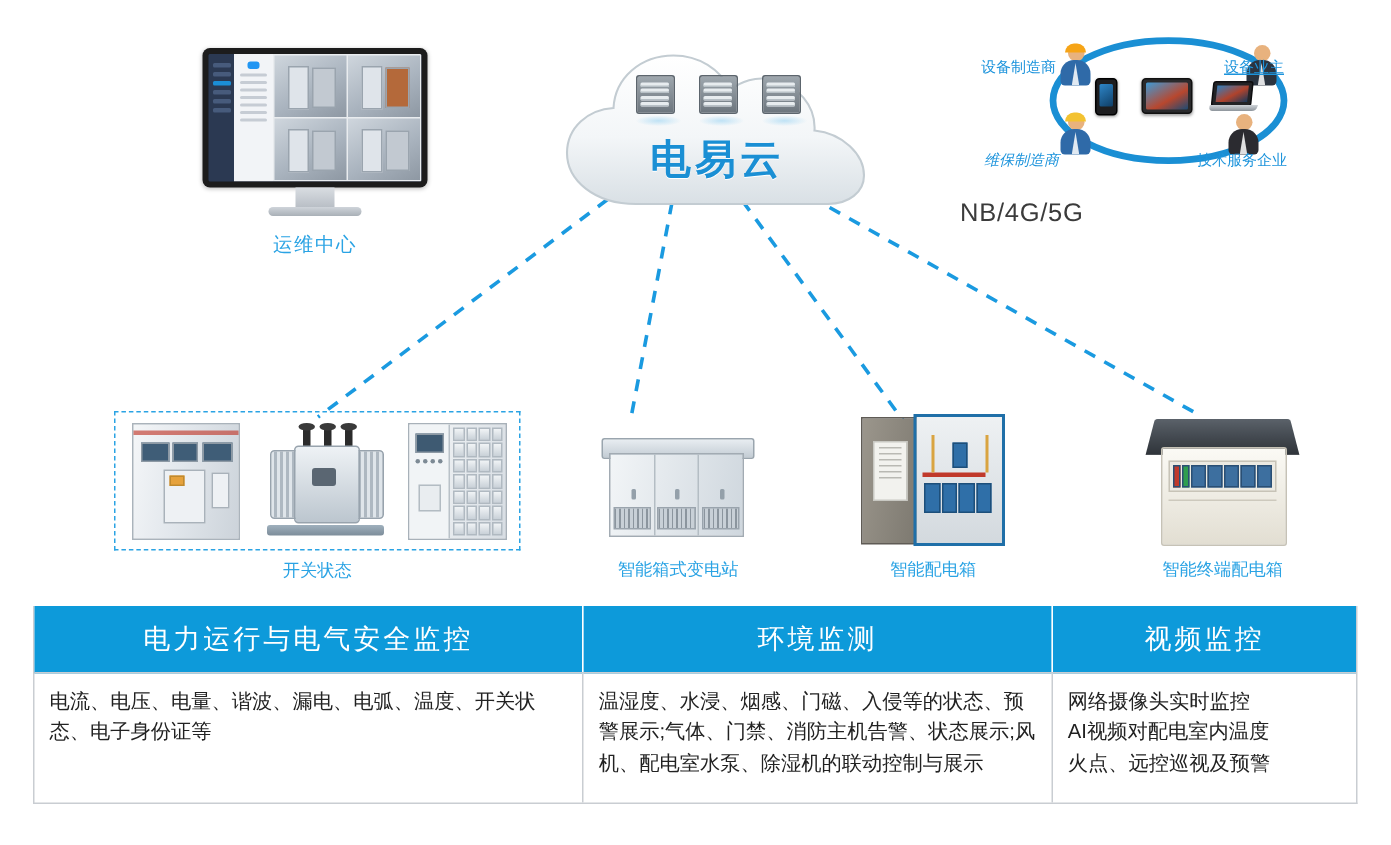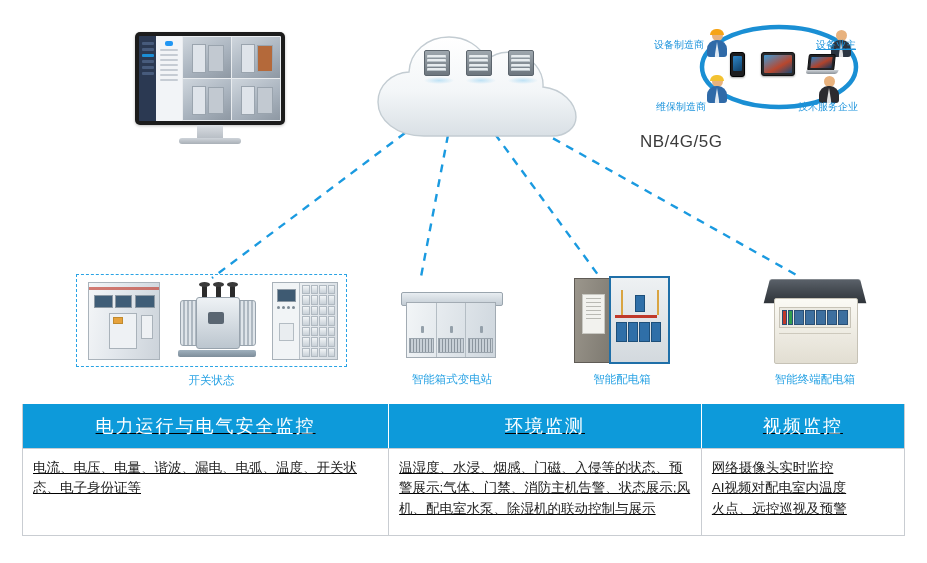--- a/index.html
+++ b/index.html
@@ -74,21 +74,21 @@
     font-size:27px;font-weight:bold;color:#1a8fd4;letter-spacing:3px;
     text-shadow:0 1px 0 #ffffff;
   }
 
   
   #ring{left:648px;top:14px;width:262px;height:108px;}
   .ring-svg{position:absolute;left:0;top:0;}
   .ring-label{position:absolute;color:#1d94dc;font-size:10px;white-space:nowrap;text-align:right;}
   .ring-l-tl{left:6px;top:24px;}
   .ring-l-tr{left:168px;top:24px;text-decoration:underline;}
-  .ring-l-bl{left:8px;top:86px;}
+  .ring-l-bl{left:8px;top:86px;font-style:italic;}
   .ring-l-br{left:150px;top:86px;}
 
   .person{position:absolute;width:22px;height:30px;}
   .p-head{width:11px;height:11px;border-radius:50%;margin:0 auto;}
   .p-body{width:20px;height:17px;margin:-1px auto 0;border-radius:9px 9px 3px 3px;position:relative;}
   .p-body::after{content:"";position:absolute;left:50%;top:2px;transform:translateX(-50%);
     width:5px;height:15px;background:#ffffff;clip-path:polygon(50% 0,100% 100%,0 100%);opacity:.85;}
   .p-helmet{position:absolute;left:50%;top:-1px;transform:translateX(-50%);
     width:14px;height:6px;border-radius:7px 7px 0 0;background:#f6a416;}
 
@@ -187,21 +187,20 @@
   .tbox .inner i{flex:1;height:70%;background:#3d6f9f;border:1px solid #2a4f74;}
   .tbox .inner i.g{background:#2f9e4f;flex:0 0 3px;}
   .tbox .inner i.r{background:#c0392b;flex:0 0 3px;}
   .tbox .lipline{position:absolute;left:14%;top:66%;width:72%;height:1px;background:#cdc9bd;}
 
   
   #table{
     position:absolute;left:22px;top:404px;width:883px;
     border:1px solid #c9cdd2;border-top:none;box-sizing:border-box;
     background:#ffffff;
-    text-decoration:underline;
   }
   #table table{border-collapse:collapse;width:100%;table-layout:fixed;}
   #table th{
     background:#0d9ada;color:#ffffff;font-weight:normal;
     font-size:18px;letter-spacing:2px;text-align:center;
     height:42px;border-right:1px solid #ffffff;
     border-bottom:1px solid #c9cdd2;
   }
   #table th:last-child{border-right:none;}
   #table td{
@@ -250,20 +249,21 @@
         <div class="ms-main">
           <div class="ms-cell"></div>
           <div class="ms-cell warm"></div>
           <div class="ms-cell"></div>
           <div class="ms-cell"></div>
         </div>
       </div>
     </div>
     <div class="monitor-neck"></div>
     <div class="monitor-base"></div>
+    <div class="node-caption">运维中心</div>
   </div>
 
   <div class="abs" id="cloud">
     <svg class="cloud-svg" width="225" height="112" viewBox="0 0 225 112">
       <defs>
         <linearGradient id="cg" x1="0" y1="0" x2="0" y2="1">
           <stop offset="0%" stop-color="#ffffff"></stop>
           <stop offset="55%" stop-color="#f3f6f8"></stop>
           <stop offset="100%" stop-color="#d9e0e5"></stop>
         </linearGradient>
@@ -295,20 +295,21 @@
         <div class="server">
           <div class="server-body">
               <i></i>
               <i></i>
               <i></i>
               <i></i>
             </div>
           <div class="server-glow"></div>
         </div>
       </div>
+      <div class="cloud-title">电易云</div>
     </div>
   </div>
 
   <div class="abs" id="ring">
     <svg class="ring-svg" width="262" height="108" viewBox="0 0 262 108">
       <ellipse cx="131" cy="53" rx="77" ry="40" fill="none" stroke="#1a8fd4" stroke-width="4.5"></ellipse>
     </svg>
 
     <div class="person" style="left:58px;top:16px;">
       <div class="p-head" style="background:#e8b27e;"></div>

